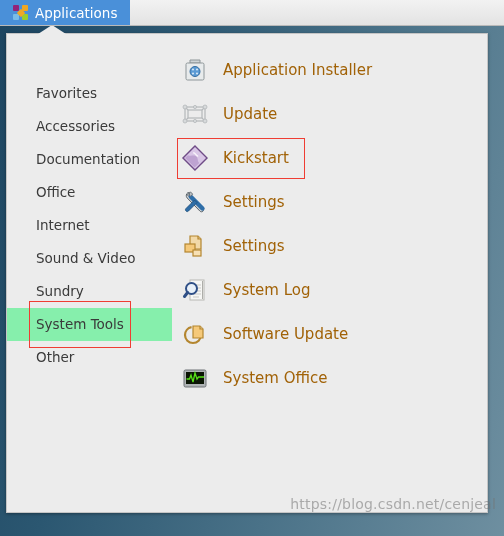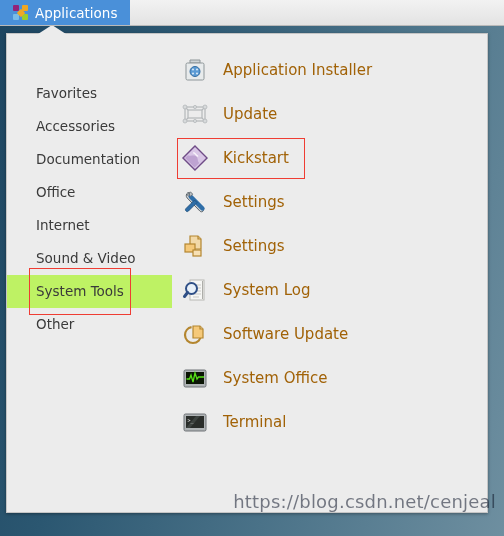--- a/index.html
+++ b/index.html
@@ -64,21 +64,21 @@
     box-sizing:border-box;
     margin-top:25px;
   }
   .cat-item{
     height:33px;line-height:33px;
     padding-left:29px;
     font-size:13.5px;color:#3a3a3a;
     cursor:pointer;white-space:nowrap;
     box-sizing:border-box;
   }
-  .cat-item.selected{background:#bef264;}
+  .cat-item.selected{background:#86efac;}
   .cat-item .hl{
     display:inline-block;
   }
   .cat-item.selected .hl{
     outline:1.5px solid #ef3d33;
     outline-offset:6px;
   }
 
   #activities{
     position:absolute;left:0;bottom:14px;
@@ -106,21 +106,21 @@
     width:126px;height:39px;
     border:1.5px solid #ef3d33;
     pointer-events:none;
   }
   .ic{width:28px;height:28px;flex:none;position:relative;}
   .ic svg{display:block;width:28px;height:28px;}
 
   
   #watermark{
     position:absolute;right:8px;bottom:24px;
-    font-size:18px;color:#0f172a;opacity:.55;
+    font-size:14px;color:#737373;opacity:.55;
     letter-spacing:.2px;white-space:nowrap;
     z-index:40;pointer-events:none;
     font-family:"DejaVu Sans","Liberation Sans",sans-serif;
   }
 </style>
 </head>
 <body>
 
 <div id="desktop"></div>
 
@@ -153,20 +153,23 @@
     </div>
     <div class="cat-item">
       <span class="hl">Office</span>
     </div>
     <div class="cat-item">
       <span class="hl">Internet</span>
     </div>
     <div class="cat-item">
       <span class="hl">Sound &amp; Video</span>
     </div>
+    <div class="cat-item">
+      <span class="hl">Sundry</span>
+    </div>
     <div class="cat-item selected">
       <span class="hl">System Tools</span>
     </div>
     <div class="cat-item">
       <span class="hl">Other</span>
     </div>
 
   </div>
 
   <div id="apps">
@@ -282,28 +285,17 @@
       <span class="ic">
         <svg viewBox="0 0 28 28">
           <rect x="3" y="6" width="22" height="17" rx="1.5" fill="#b0b4b6" stroke="#6e7376" stroke-width="1"></rect>
           <rect x="5" y="8" width="18" height="12" fill="#0b1505"></rect>
           <path d="M5.5 15h3l1.5-4 2 7 2-9 2 6 1.5-2h5.5" fill="none" stroke="#57e017" stroke-width="1.3"></path>
         </svg>
       </span>
       <span class="label">System Office</span>
     </div>
 
-    <div class="app-item">
-      <span class="ic">
-        <svg viewBox="0 0 28 28">
-          <rect x="3" y="6" width="22" height="17" rx="1.5" fill="#b0b4b6" stroke="#6e7376" stroke-width="1"></rect>
-          <rect x="5" y="8" width="18" height="12" fill="#2a2d2a"></rect>
-          <path d="M5 20l10-12h4L9 20z" fill="#3e4340"></path>
-          <text x="6.5" y="13.5" font-size="5" fill="#e9e9e9" font-family="monospace">&gt;_</text>
-        </svg>
-      </span>
-      <span class="label">Terminal</span>
-    </div>
 
   </div>
 </div>
 
 <div id="watermark">https://blog.csdn.net/cenjeal</div>
 
 </body></html>

